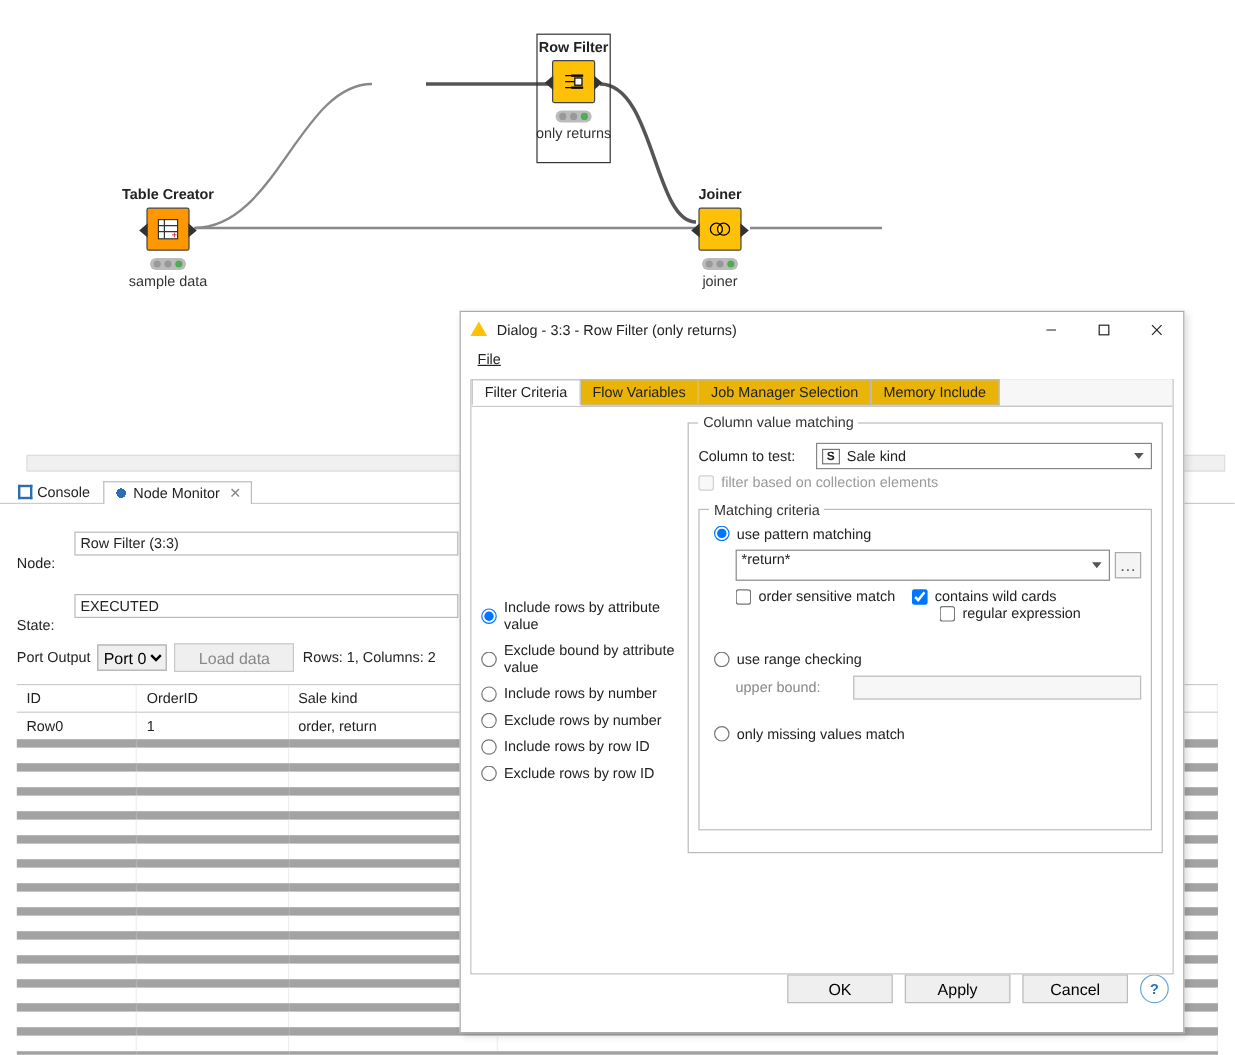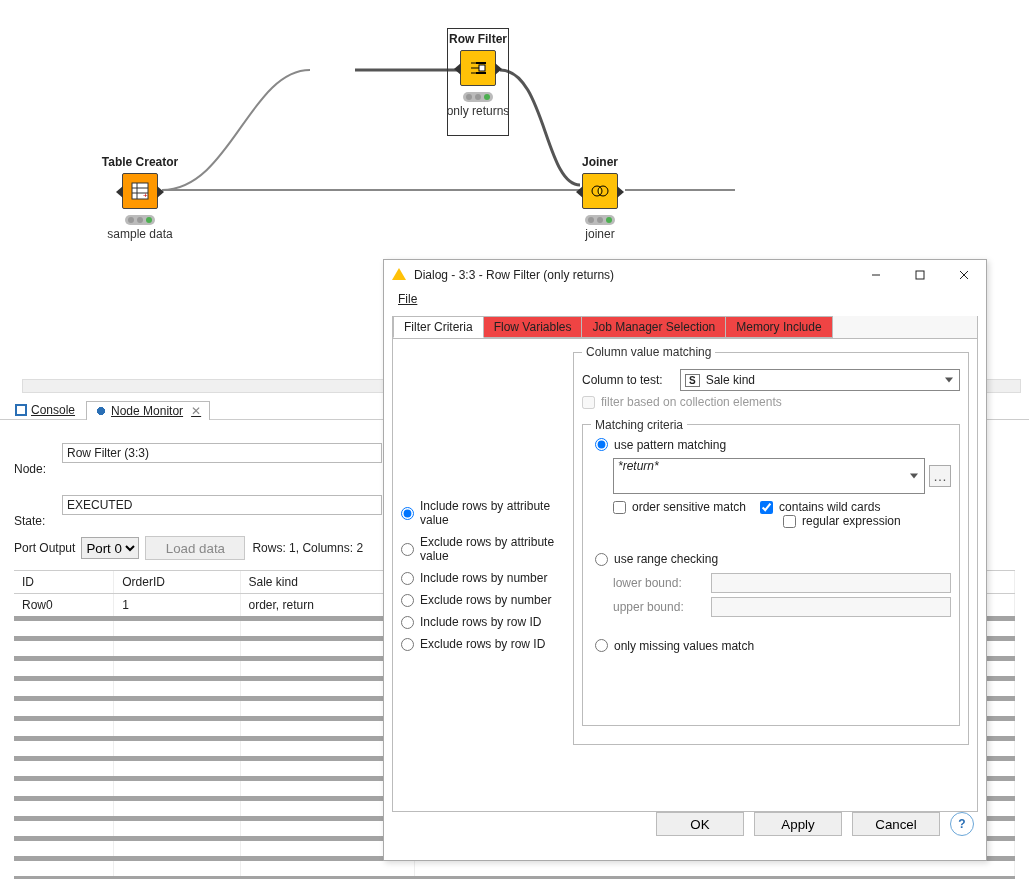--- a/index.html
+++ b/index.html
@@ -114,21 +114,20 @@
   .tabstrip .tab {
     height: 19px;
     line-height: 18px;
     padding: 0 8px;
     border: 1px solid transparent;
     border-bottom: none;
     display: inline-flex;
     align-items: center;
     gap: 4px;
     cursor: default;
-    text-decoration: underline;
   }
   .tabstrip .tab.active {
     border-color: #bbb;
     background: #fff;
     position: relative;
     top: 1px;
   }
   .tabstrip .tab .ico {
     width: 12px; height: 12px;
     display: inline-block;
@@ -193,21 +192,21 @@
   .datatable th, .datatable td {
     text-align: left;
     padding: 4px 8px;
     border-right: 1px solid #eee;
   }
   .datatable thead th {
     border-bottom: 1px solid #ccc;
     font-weight: normal;
   }
   .datatable tbody tr td {
-    border-bottom: 5px solid #a3a3a3;
+    border-bottom: 7px solid #a3a3a3;
   }
   .datatable .ghostrow td { height: 20px; }
 
   
   .dialog {
     position: absolute;
     left: 383px; top: 259px;
     width: 604px; height: 602px;
     background: #fff;
     border: 1px solid #aaa;
@@ -264,21 +263,21 @@
     height: 22px;
     display: flex;
     background: #f7f7f7;
   }
   .dlg-tabstrip .dtab {
     height: 22px;
     line-height: 20px;
     padding: 0 10px;
     border: 1px solid #bbb;
     border-left: none;
-    background: #ef4444;
+    background: #eab308;
     position: relative;
   }
   .dlg-tabstrip .dtab:first-child { border-left: 1px solid #bbb; }
   .dlg-tabstrip .dtab.active {
     background: #fff;
     border-bottom-color: #fff;
     z-index: 2;
   }
   .dlg-tabpage {
     position: absolute;
@@ -367,26 +366,25 @@
     margin-top: 6px;
   }
   .matchbox .pattern-row {
     display: flex;
     align-items: center;
     gap: 4px;
     margin: 4px 0 6px 22px;
   }
   .matchbox .pattern-row .combo {
     flex: 1;
-    height: 36px;
+    height: 26px;
     border: 1px solid #888;
     padding: 0 18px 0 4px;
     position: relative;
     background: #fff;
-    font-style: italic;
   }
   .matchbox .pattern-row .combo::after {
     content: "";
     position: absolute;
     right: 6px; top: 50%;
     width: 0; height: 0;
     border-left: 4px solid transparent;
     border-right: 4px solid transparent;
     border-top: 5px solid #555;
     transform: translateY(-50%);
@@ -669,21 +667,21 @@
     </div>
 
     <div class="dlg-tabpage">
       <div class="leftopts">
         <label>
           <input type="radio" name="mode" checked="" style="">
           <span>Include rows by attribute value</span>
         </label>
         <label>
           <input type="radio" name="mode" style="">
-          <span>Exclude rows by attribute value</span>
+          <span>Exclude bound by attribute value</span>
         </label>
         <label>
           <input type="radio" name="mode" style="">
           <span>Include rows by number</span>
         </label>
         <label>
           <input type="radio" name="mode" style="">
           <span>Exclude rows by number</span>
         </label>
         <label>
@@ -744,24 +742,20 @@
             </div>
 
             <div style="height:24px;"></div>
 
             <label class="chk" style="margin-left:4px;">
               <input type="radio" name="crit" style="">
               <span>use range checking</span>
             </label>
             <div class="range" style="margin-left:22px;">
               <div class="formrow">
-                <label class="lab">lower bound:</label>
-                <div class="txt"></div>
-              </div>
-              <div class="formrow">
                 <label class="lab">upper bound:</label>
                 <div class="txt"></div>
               </div>
             </div>
 
             <div style="height:18px;"></div>
 
             <label class="chk" style="margin-left:4px;">
               <input type="radio" name="crit" style="">
               <span>only missing values match</span>

